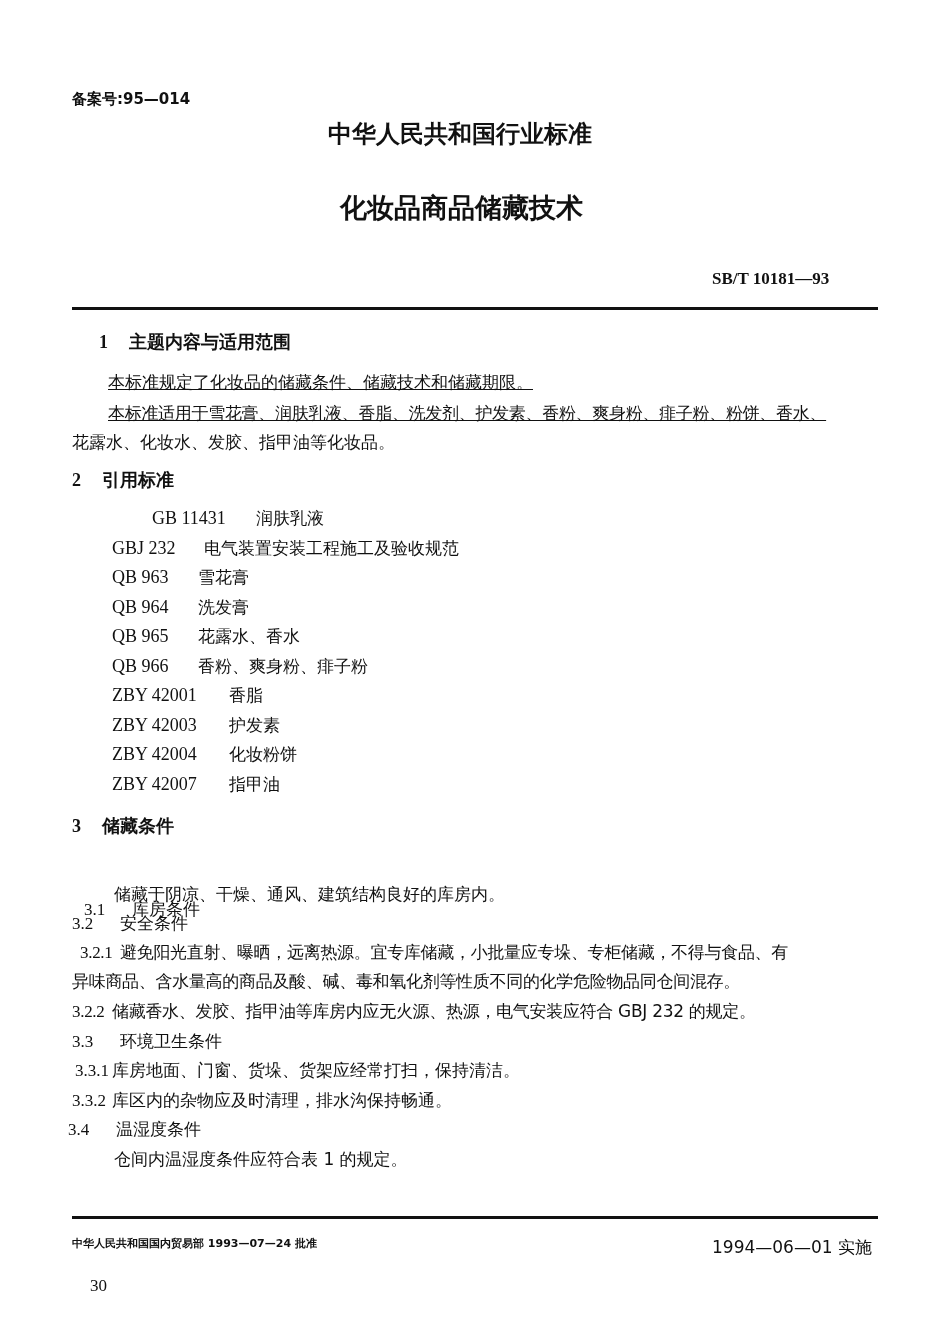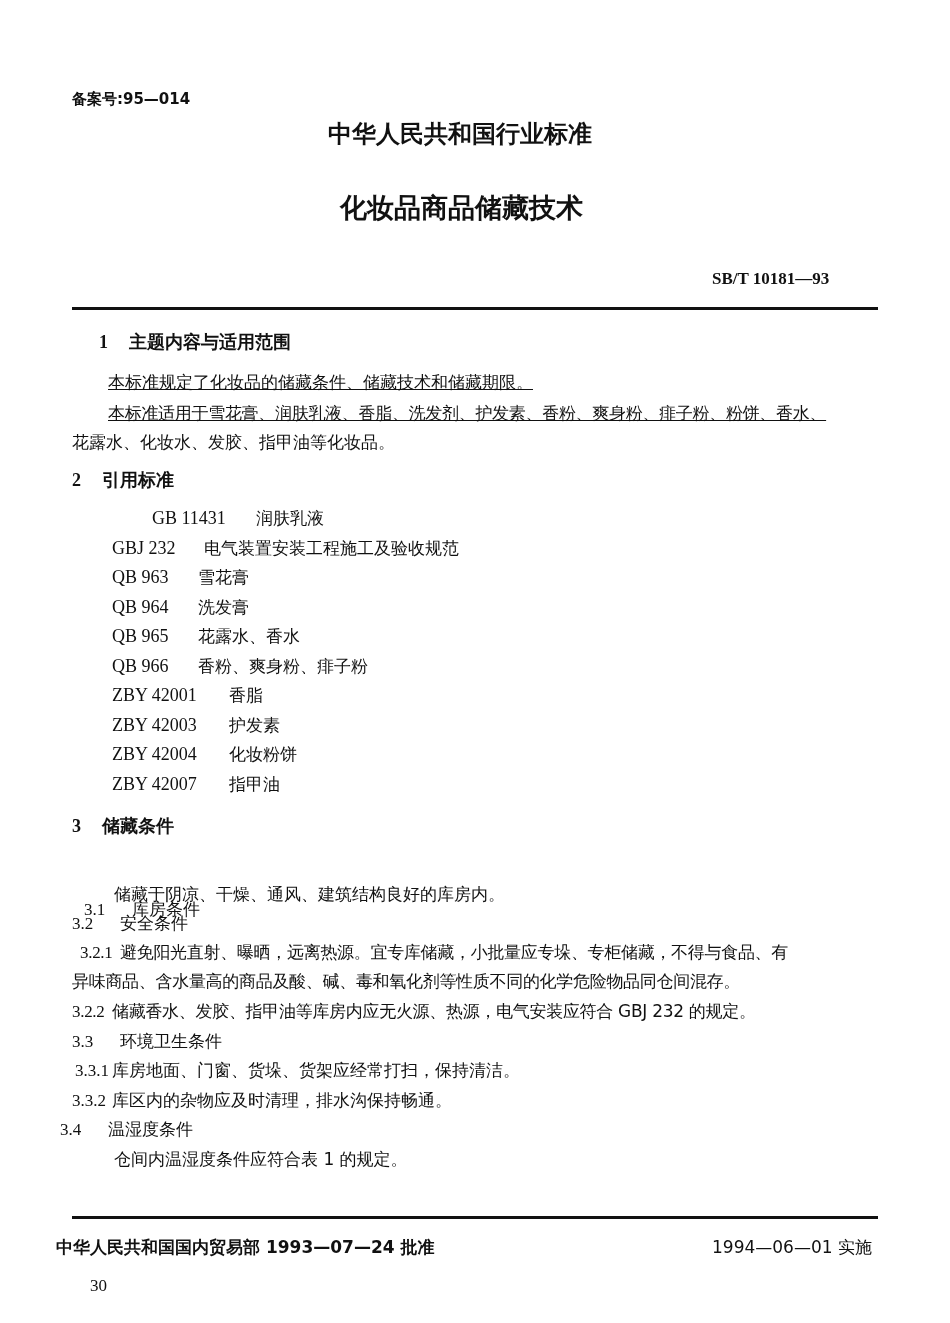--- a/index.html
+++ b/index.html
@@ -62,19 +62,19 @@
 <div class="abs body-text sans" style="left:72px; top:970px; letter-spacing:-0.3px;">异味商品、含水量高的商品及酸、碱、毒和氧化剂等性质不同的化学危险物品同仓间混存。</div>
 
 <div class="abs body-text" style="left:72px; top:1000px; letter-spacing:-0.3px;"><span class="serif" style="display:inline-block; width:40px;">3.2.2</span><span class="sans">储藏香水、发胶、指甲油等库房内应无火源、热源，电气安装应符合 GBJ 232 的规定。</span></div>
 
 <div class="abs body-text" style="left:72px; top:1030px;"><span class="serif" style="display:inline-block; width:48px;">3.3</span><span class="sans">环境卫生条件</span></div>
 
 <div class="abs body-text" style="left:72px; top:1059px;"><span class="serif" style="display:inline-block; width:40px;text-align:center;">3.3.1</span><span class="sans">库房地面、门窗、货垛、货架应经常打扫，保持清洁。</span></div>
 
 <div class="abs body-text" style="left:72px; top:1089px;"><span class="serif" style="display:inline-block; width:40px;">3.3.2</span><span class="sans">库区内的杂物应及时清理，排水沟保持畅通。</span></div>
 
-<div class="abs body-text" style="left:60px; top:1118px;"><span class="serif" style="display:inline-block; width:48px;">3.4</span><span class="sans">温湿度条件</span></div>
+<div class="abs body-text" style="left:68px; top:1118px;"><span class="serif" style="display:inline-block; width:48px;">3.4</span><span class="sans">温湿度条件</span></div>
 <div class="abs body-text sans" style="left:114px; top:1148px;">仓间内温湿度条件应符合表 1 的规定。</div>
 
 <div class="rule" style="top:1216px; height:3px;"></div>
-<div class="abs bold sans" style="left:56px; top:1236px; font-size:17px;">中华人民共和国国内贸易部 1993—07—24 批准</div>
+<div class="abs bold sans" style="left:72px; top:1236px; font-size:11px;">中华人民共和国国内贸易部 1993—07—24 批准</div>
 <div class="abs bold sans" style="left:712px; top:1236px; font-size:17px; font-weight:normal;">1994—06—01 实施</div>
 <div class="abs serif" style="left:90px; top:1276px; font-size:17px;">30</div>
 
 </body></html>

